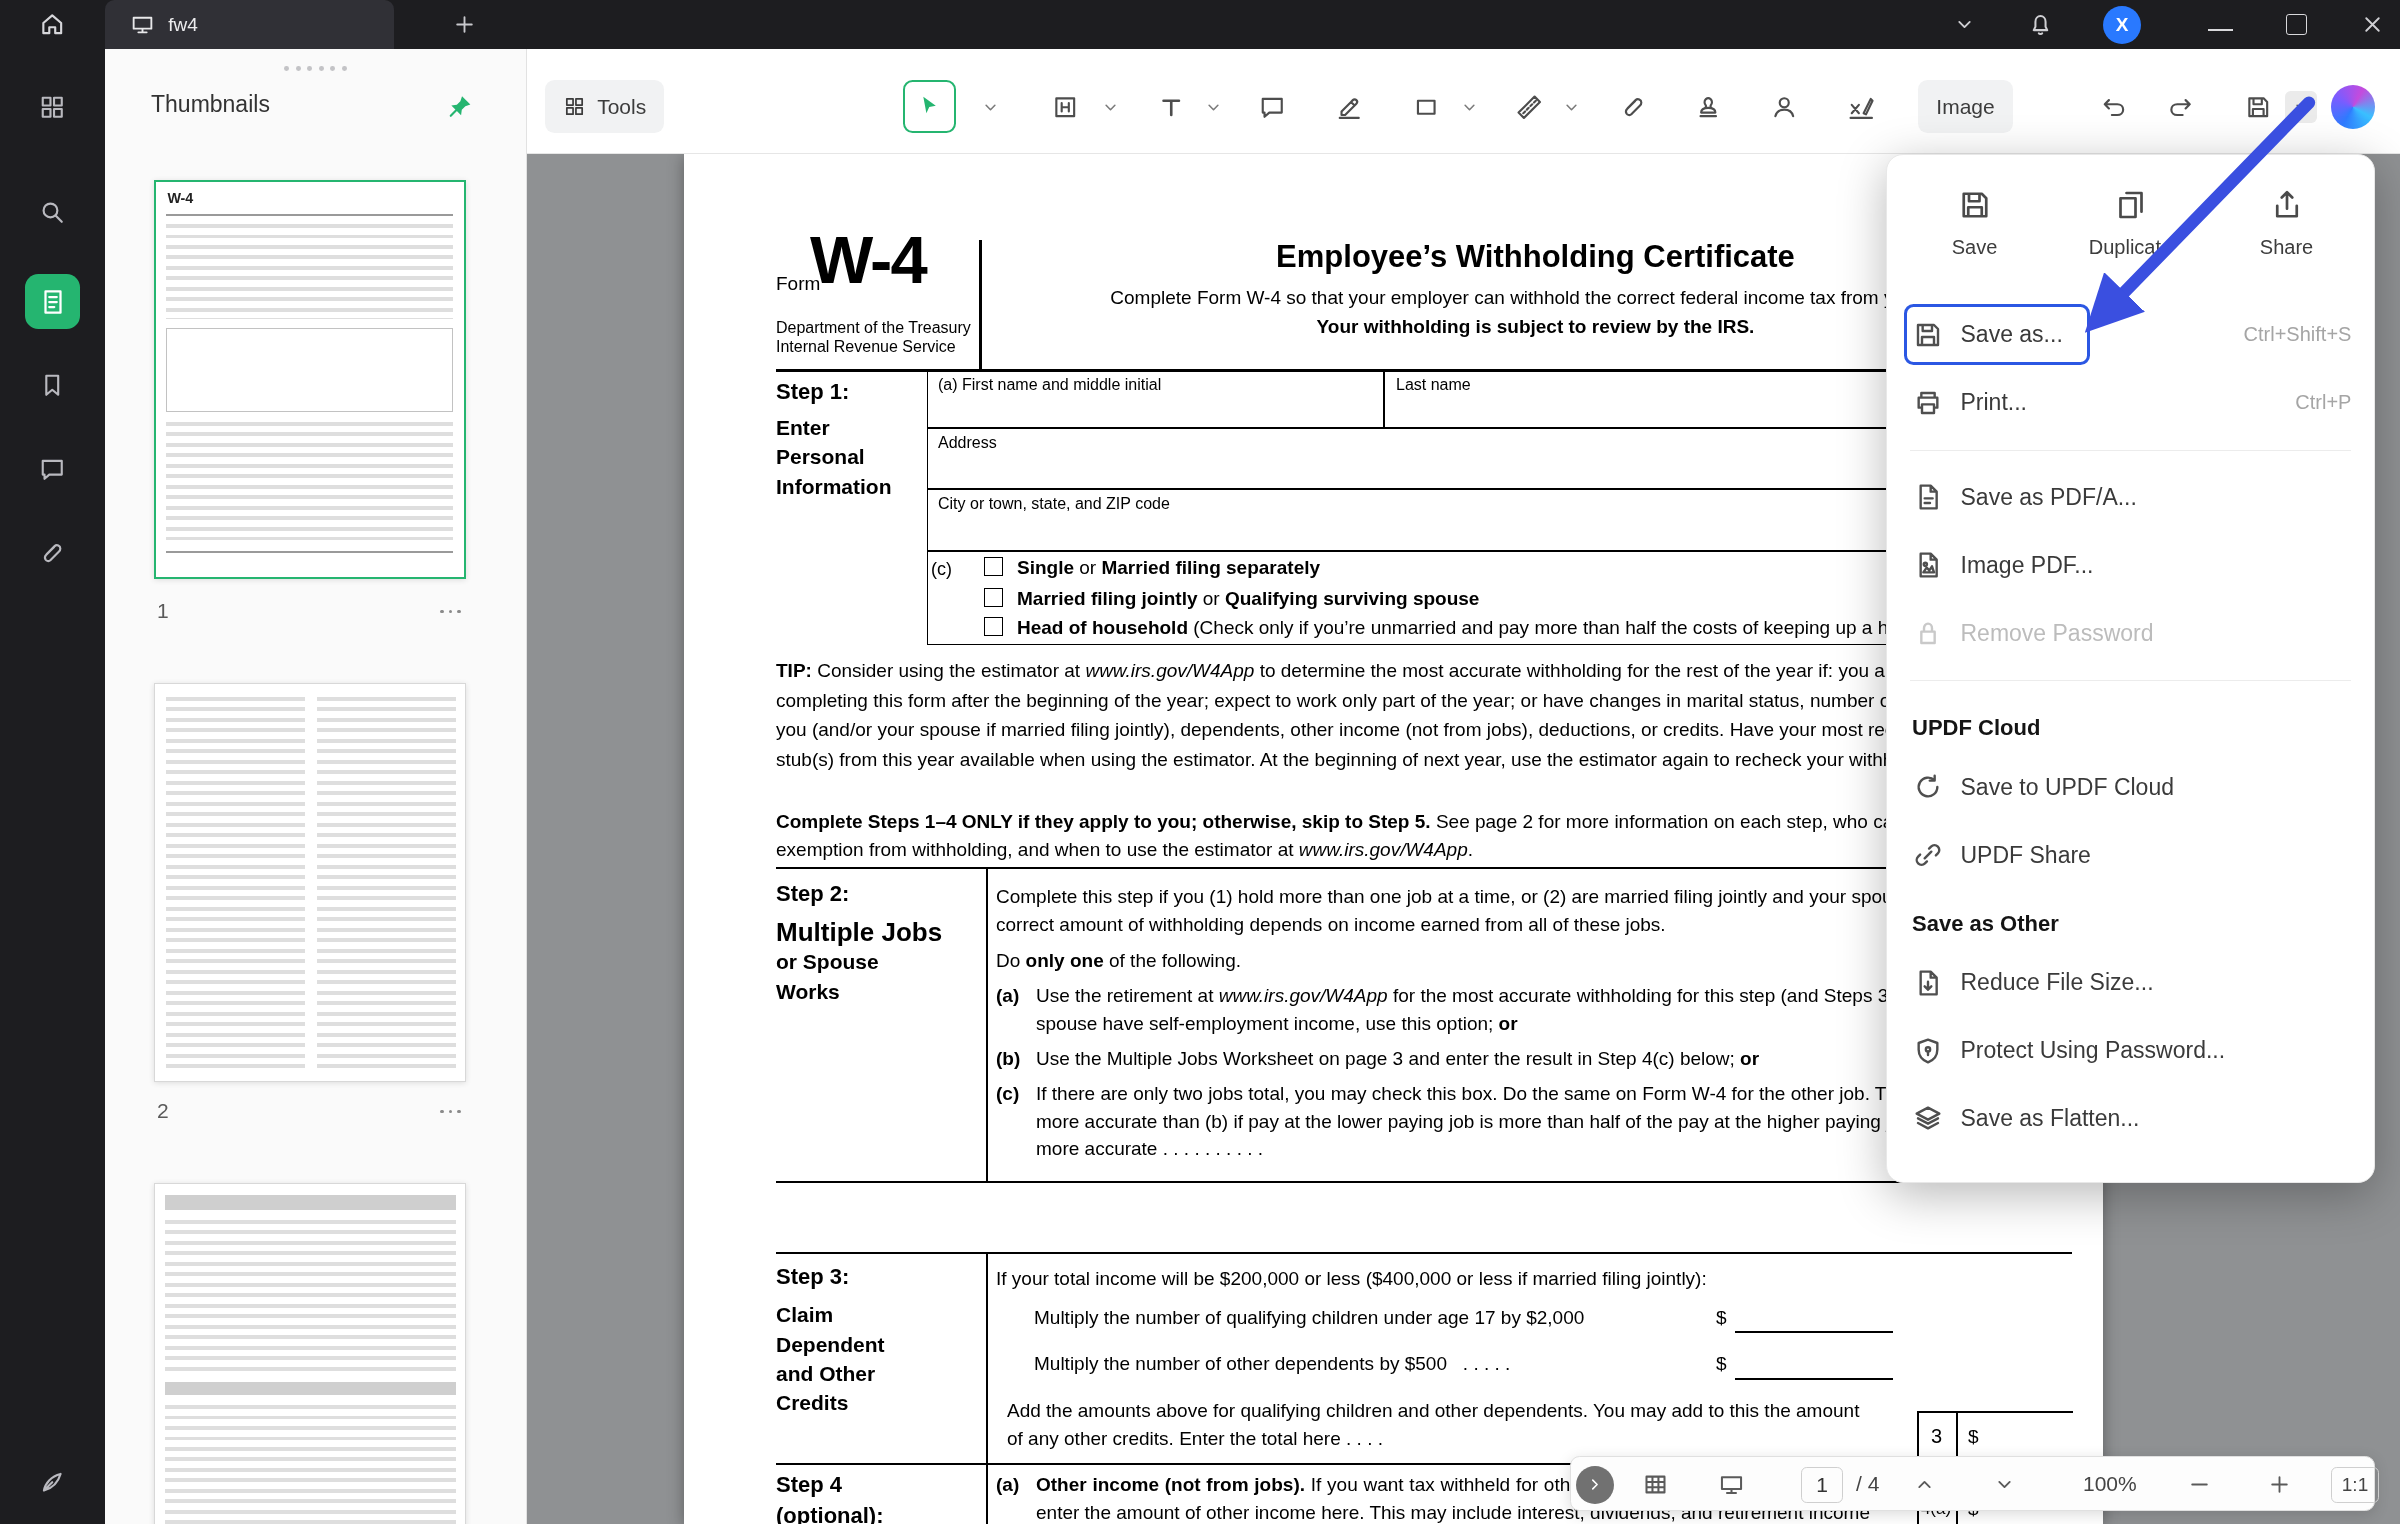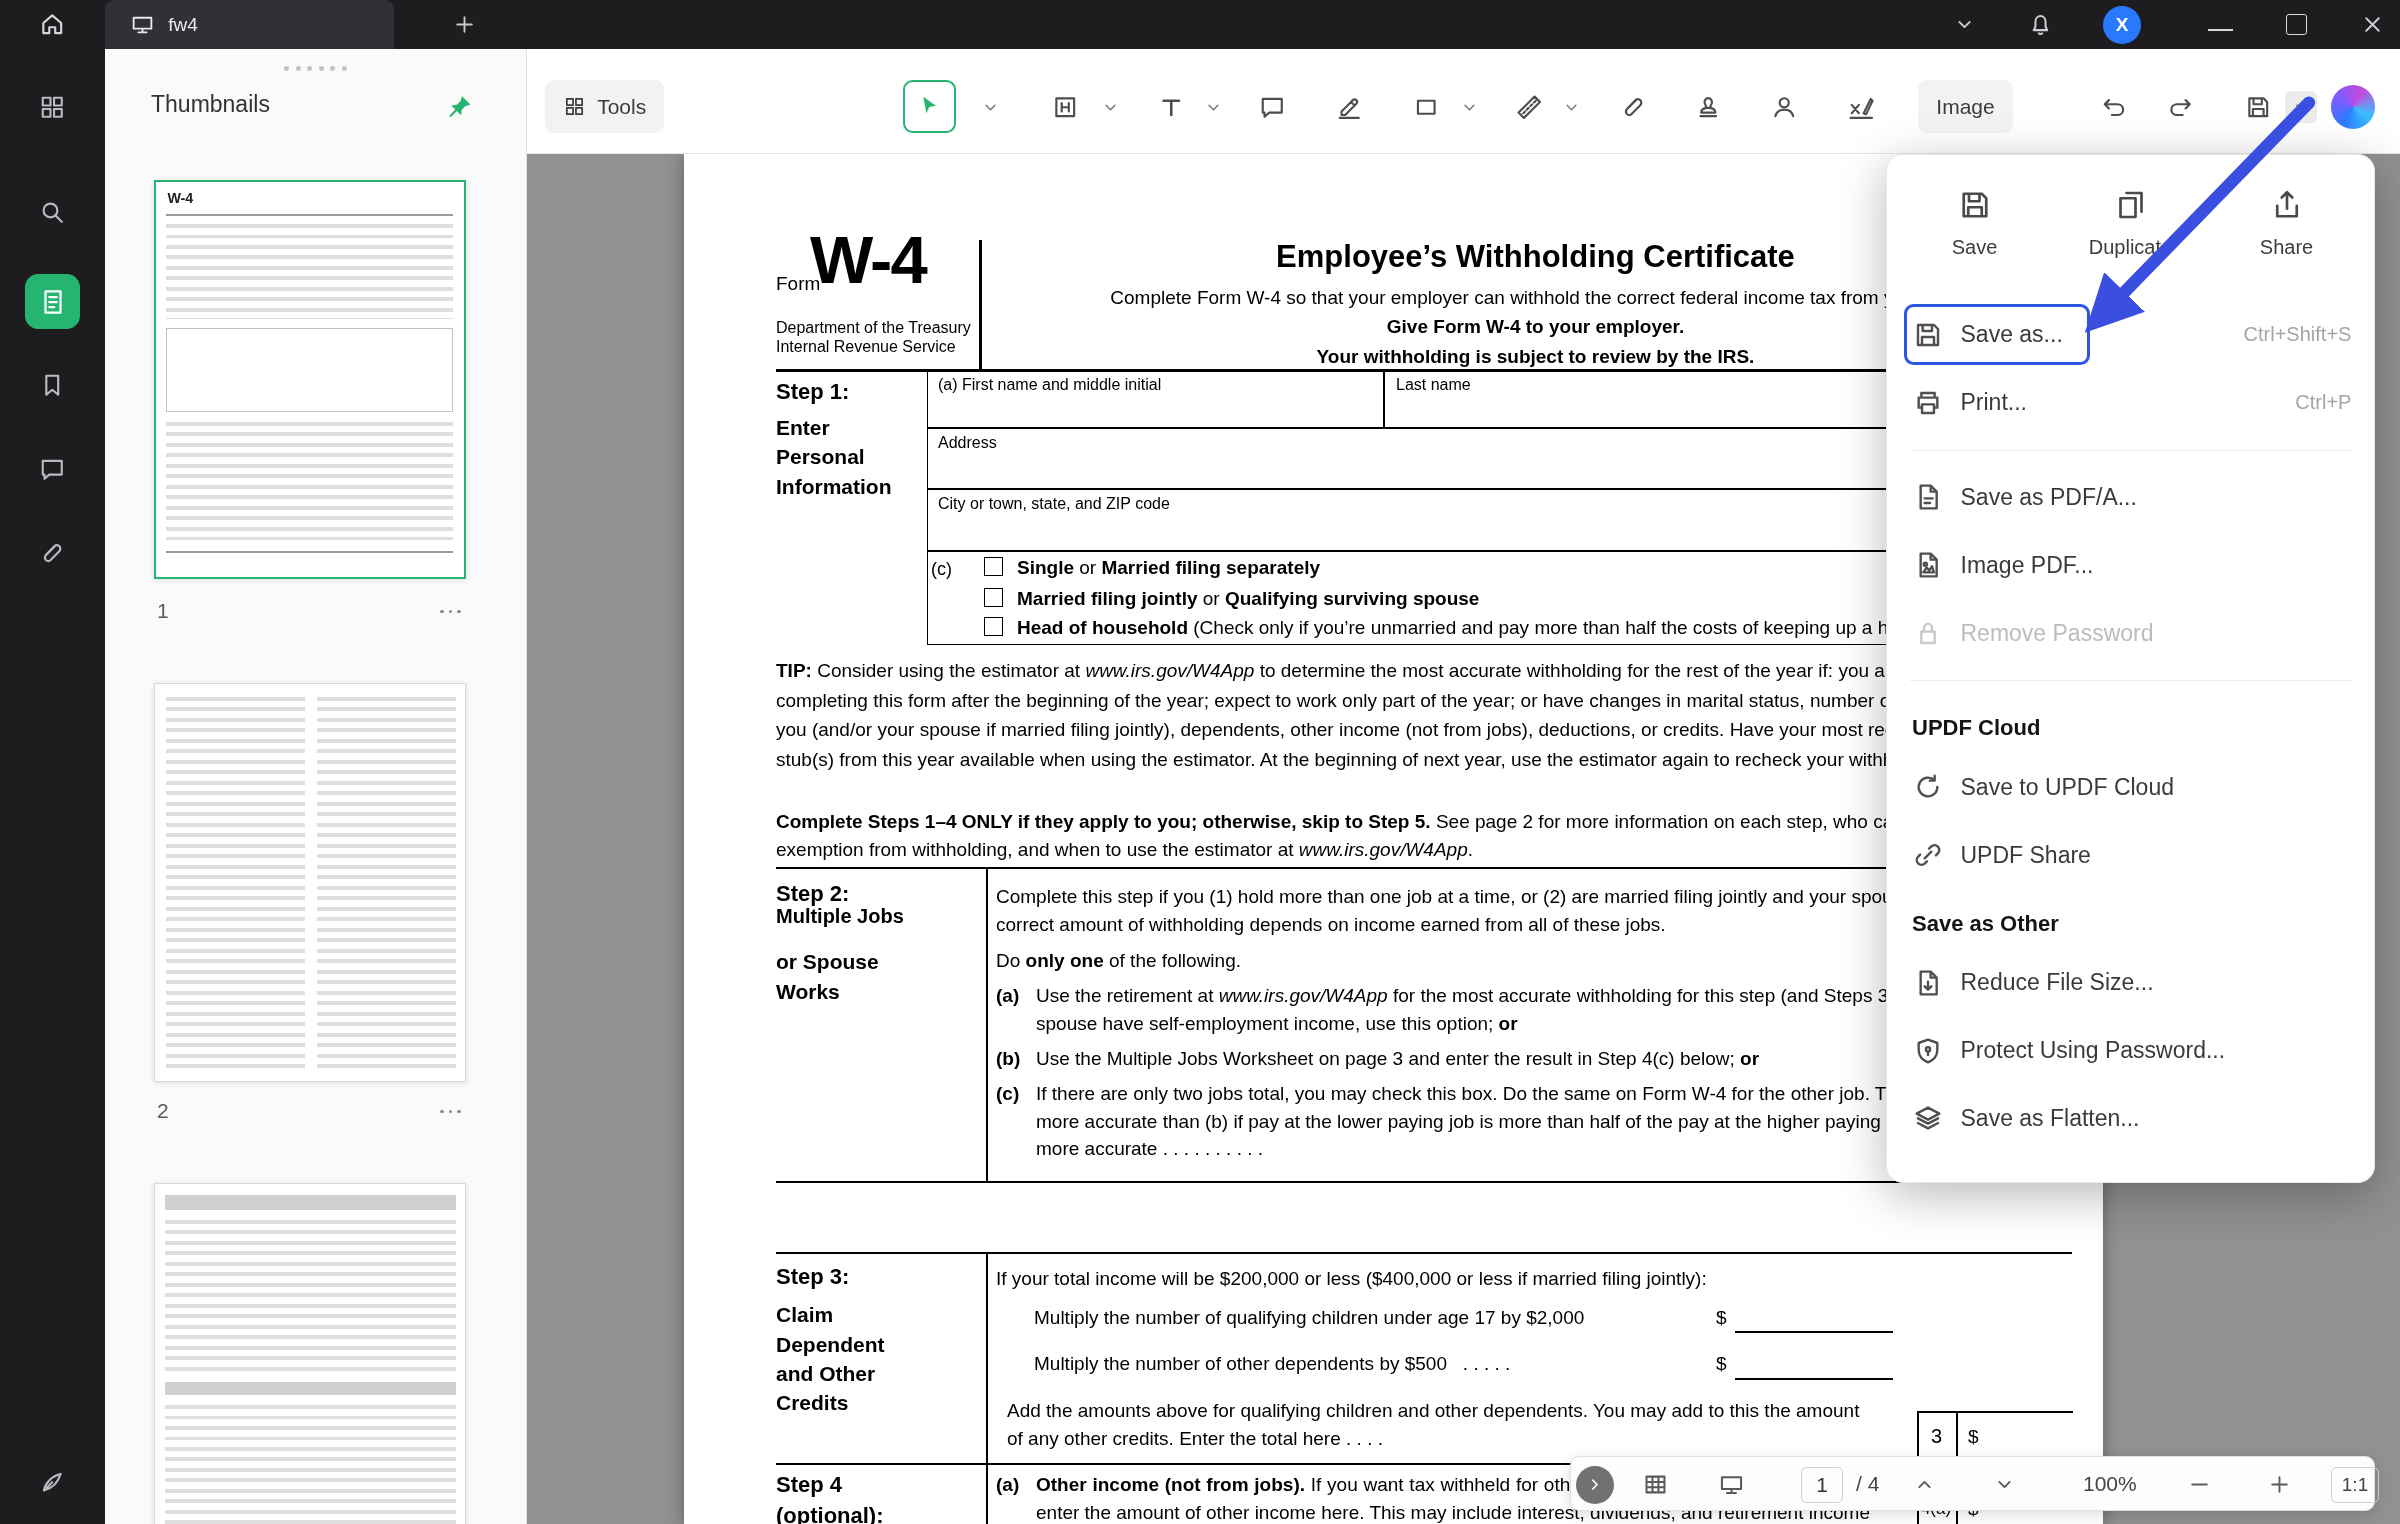--- a/index.html
+++ b/index.html
@@ -416,21 +416,20 @@
       <div class="pg" style="left:92px;top:116px">Form</div>
       <div class="pg bold" style="left:126px;top:72px;font-size:67px;line-height:68px;letter-spacing:-1.9px">W-4</div>
       <div class="rule" style="left:295px;top:86px;width:2.9px;height:129px"></div>
       <div class="pg sm" style="left:92px;top:164px;width:219px">
         <span>Department of the Treasury</span><br>
         <span>Internal Revenue Service</span>
       </div>
       <div class="pg ctr" style="left:314px;top:84px;width:1075px">
         <div class="bold" style="font-size:31px;line-height:38px">Employee’s Withholding Certificate</div>
         <div style="margin-top:7.6px">Complete Form W-4 so that your employer can withhold the correct federal income tax from your pay.</div>
-        <div class="bold" style="margin-top:1.9px">Give Form W-4 to your employer.</div>
         <div class="bold" style="margin-top:1.9px">Your withholding is subject to review by the IRS.</div>
       </div>
       <div class="rule" style="left:92px;top:215px;width:1296px;height:2.9px"></div>
 
       <div class="pg bold" style="left:92px;top:224px;font-size:22px">Step 1:</div>
       <div class="pg bold" style="left:92px;top:260px;font-size:21px">Enter</div>
       <div class="pg bold" style="left:92px;top:289px;font-size:21px">Personal</div>
       <div class="pg bold" style="left:92px;top:319px;font-size:21px">Information</div>
 
       <div class="abs" style="left:243px;top:215px;width:1146px;height:276px;border:1.9px solid #000;border-top:none"></div>
@@ -456,21 +455,21 @@
       </div>
 
       <div class="pg" style="left:92px;top:654px;width:1232px">
         <b>Complete Steps 1–4 ONLY if they apply to you; otherwise, skip to Step 5.</b><span> See page 2 for more information on each step, who can claim exemption from withholding, and when to use the estimator at </span><i>www.irs.gov/W4App</i><span>.</span>
       </div>
 
       <div class="rule" style="left:92px;top:713px;width:1296px;height:1.9px"></div>
       <div class="rule" style="left:302px;top:713px;width:1.9px;height:314px"></div>
 
       <div class="pg bold" style="left:92px;top:726px;font-size:22px">Step 2:</div>
-      <div class="pg bold" style="left:92px;top:749px;font-size:20px">Multiple Jobs</div>
+      <div class="pg bold" style="left:92px;top:765px;font-size:26px">Multiple Jobs</div>
       <div class="pg bold" style="left:92px;top:794px;font-size:21px">or Spouse</div>
       <div class="pg bold" style="left:92px;top:824px;font-size:21px">Works</div>
 
       <div class="pg" style="left:312px;top:729px;width:1075px">Complete this step if you (1) hold more than one job at a time, or (2) are married filing jointly and your spouse also works. The correct amount of withholding depends on income earned from all of these jobs.</div>
       <div class="pg" style="left:312px;top:793px"><span>Do </span><b>only one</b><span> of the following.</span></div>
 
       <div class="pg bold" style="left:312px;top:828px">(a)</div>
       <div class="pg" style="left:352px;top:828px;width:1035px"><span>Use the retirement at </span><i>www.irs.gov/W4App</i><span> for the most accurate withholding for this step (and Steps 3–4); if you or your spouse have self-employment income, use this option; </span><b>or</b></div>
 
       <div class="pg bold" style="left:312px;top:891px">(b)</div>

